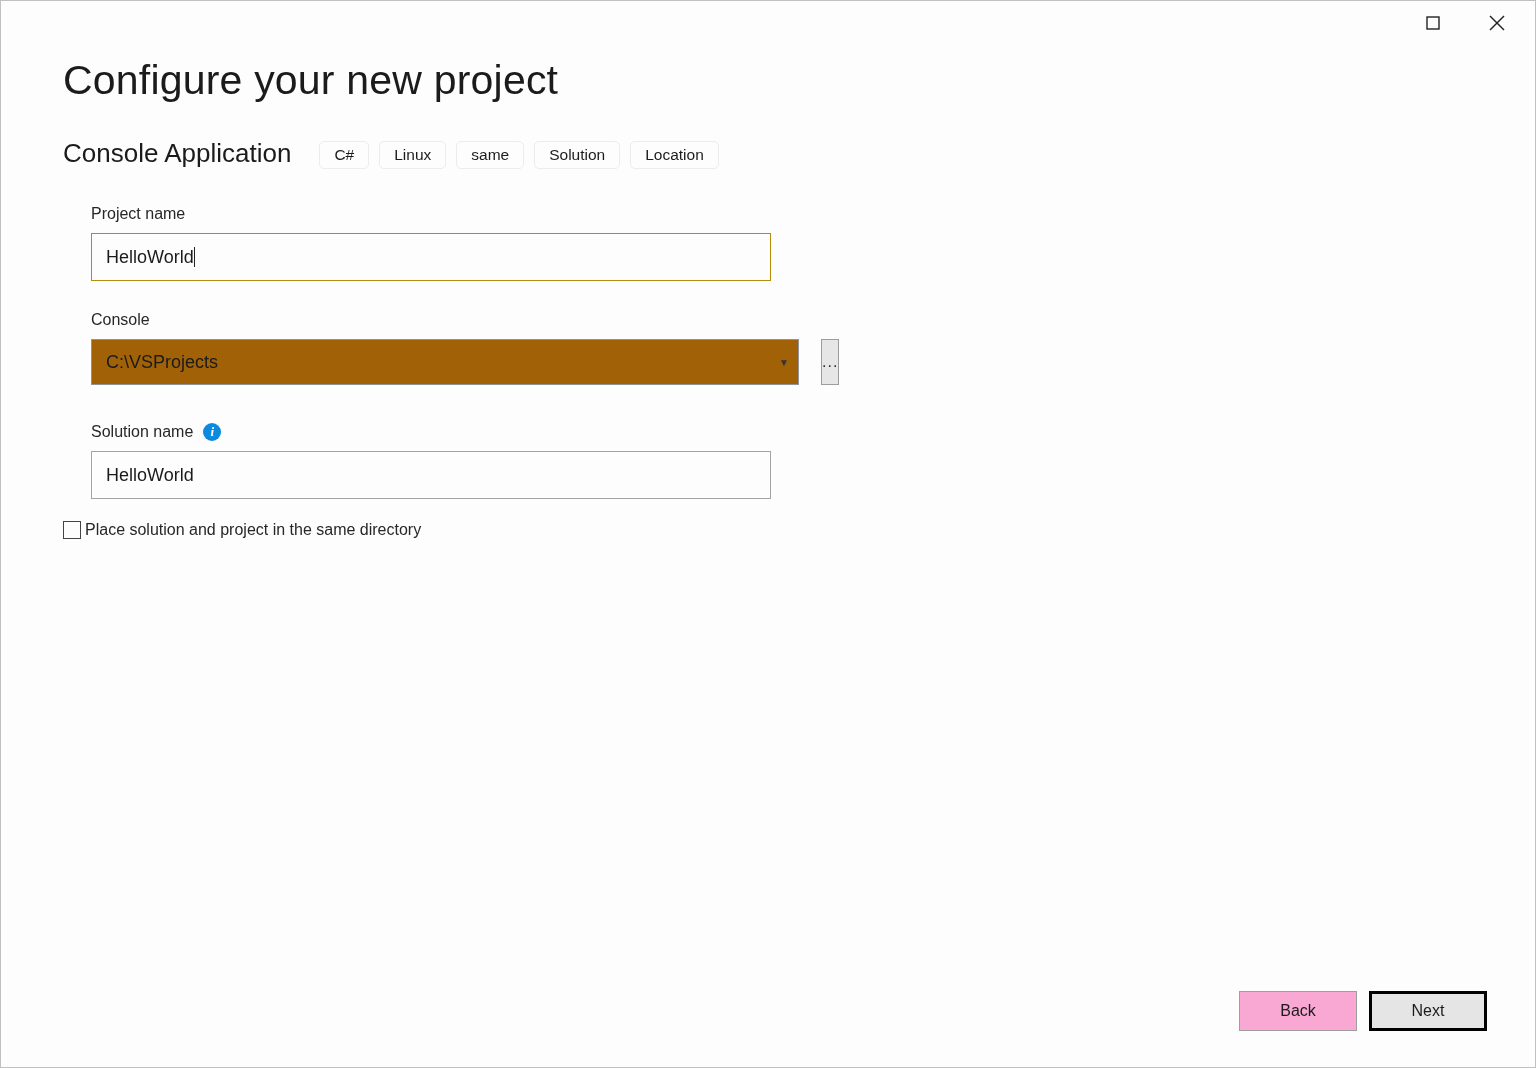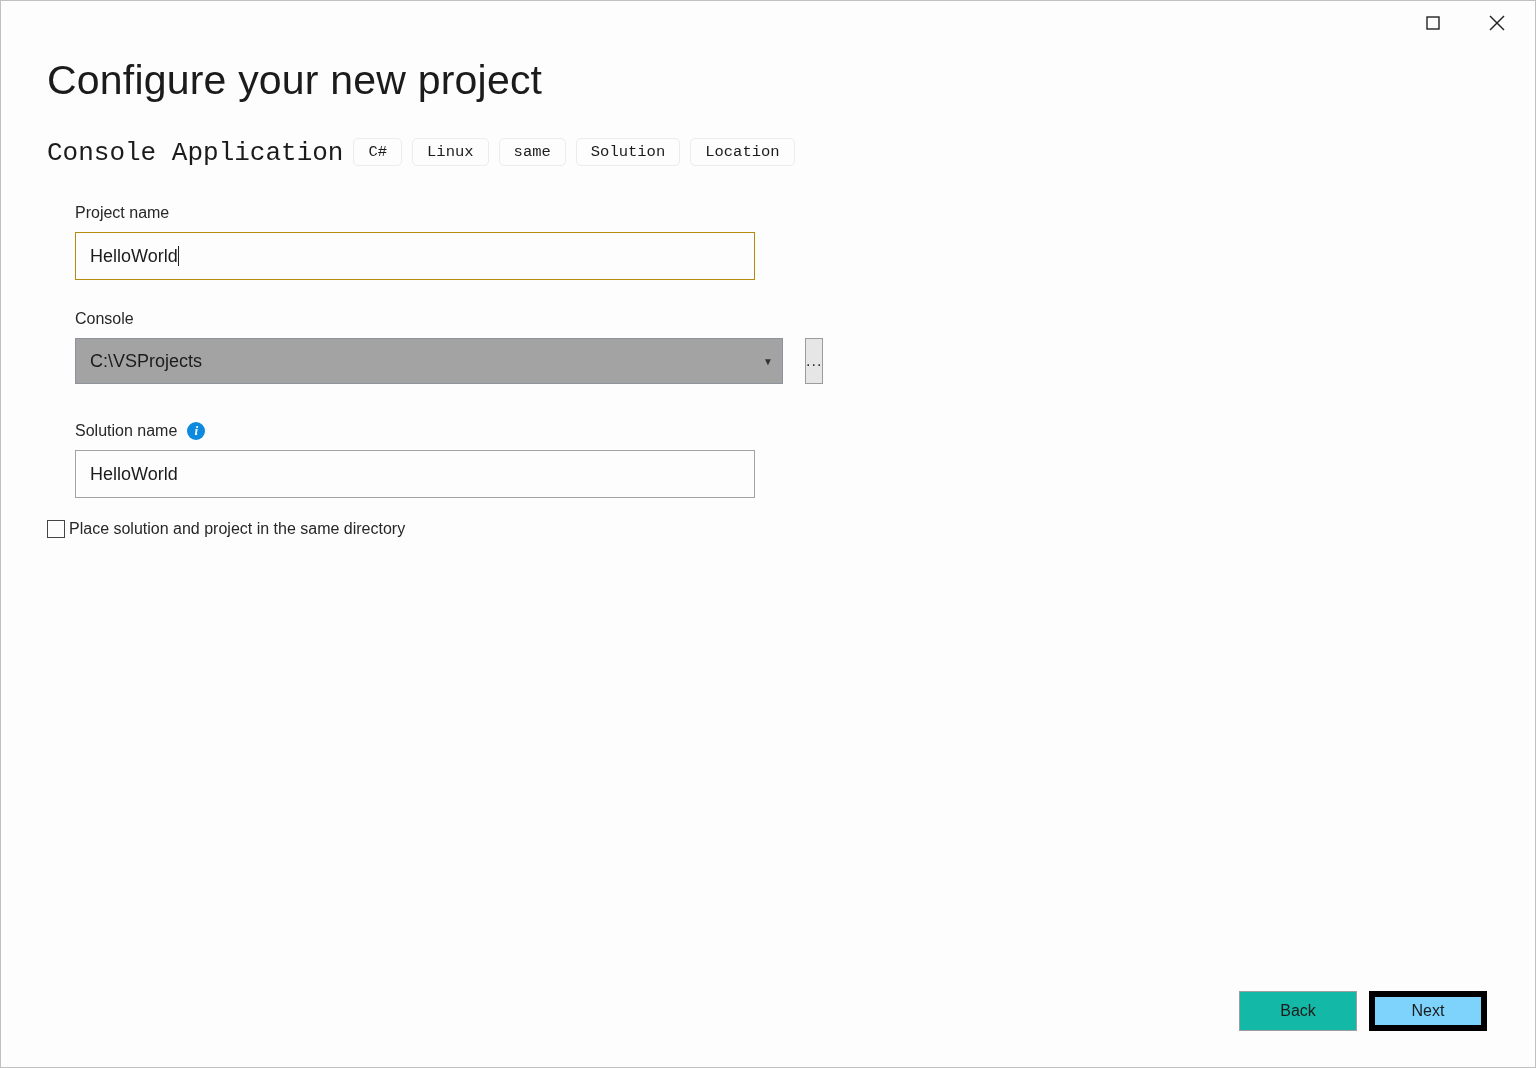--- a/index.html
+++ b/index.html
@@ -29,36 +29,35 @@
     .win-btn {
       width: 36px;
       height: 36px;
       display: flex;
       align-items: center;
       justify-content: center;
       cursor: pointer;
     }
     .content {
       position: absolute;
-      left: 46px;
+      left: 62px;
       top: 56px;
       right: 62px;
     }
     h1.page-title {
       font-size: 41px;
       font-weight: 500;
       color: #1b1b1b;
       margin-bottom: 34px;
       letter-spacing: 0.2px;
     }
     .subtitle-row {
       display: flex;
-      align-items: flex-start;
-      gap: 0;
-      font-family: Liberation Mono, monospace;
+      align-items: flex-end;
+      gap: 18px;
     }
     .subtitle {
       font-size: 26px;
       font-weight: 400;
       color: #1b1b1b;
     }
     .tag-group {
       display: flex;
       gap: 10px;
       margin-left: 10px;
@@ -103,21 +102,21 @@
       position: relative;
       flex: 0 0 708px;
     }
     .combo-input {
       width: 100%;
       height: 46px;
       padding: 0 14px;
       font-size: 18px;
       font-family: inherit;
       color: #1b1b1b;
-      background: #a3a3a3;
+      background: #a16207;
       border: 1px solid #8e939c;
       outline: none;
     }
     .combo-arrow {
       position: absolute;
       right: 10px;
       top: 50%;
       transform: translateY(-50%);
       pointer-events: none;
       font-size: 10px;
@@ -183,26 +182,26 @@
       height: 40px;
       font-size: 16px;
       font-family: inherit;
       border: 1px solid #9e9e9e;
       cursor: pointer;
       display: flex;
       align-items: center;
       justify-content: center;
     }
     .btn-back {
-      background: #14b8a6;
+      background: #f9a8d4;
       color: #1b1b1b;
     }
     .btn-next {
-      background: #7dd3fc;
-      border: 6px solid #000000;
+      background: #e5e5e5;
+      border: 3px solid #000000;
       color: #1b1b1b;
     }
     .caret-line {
       display: inline-block;
       width: 1.5px;
       height: 20px;
       background: #222;
       vertical-align: middle;
       margin-left: 0;
     }

